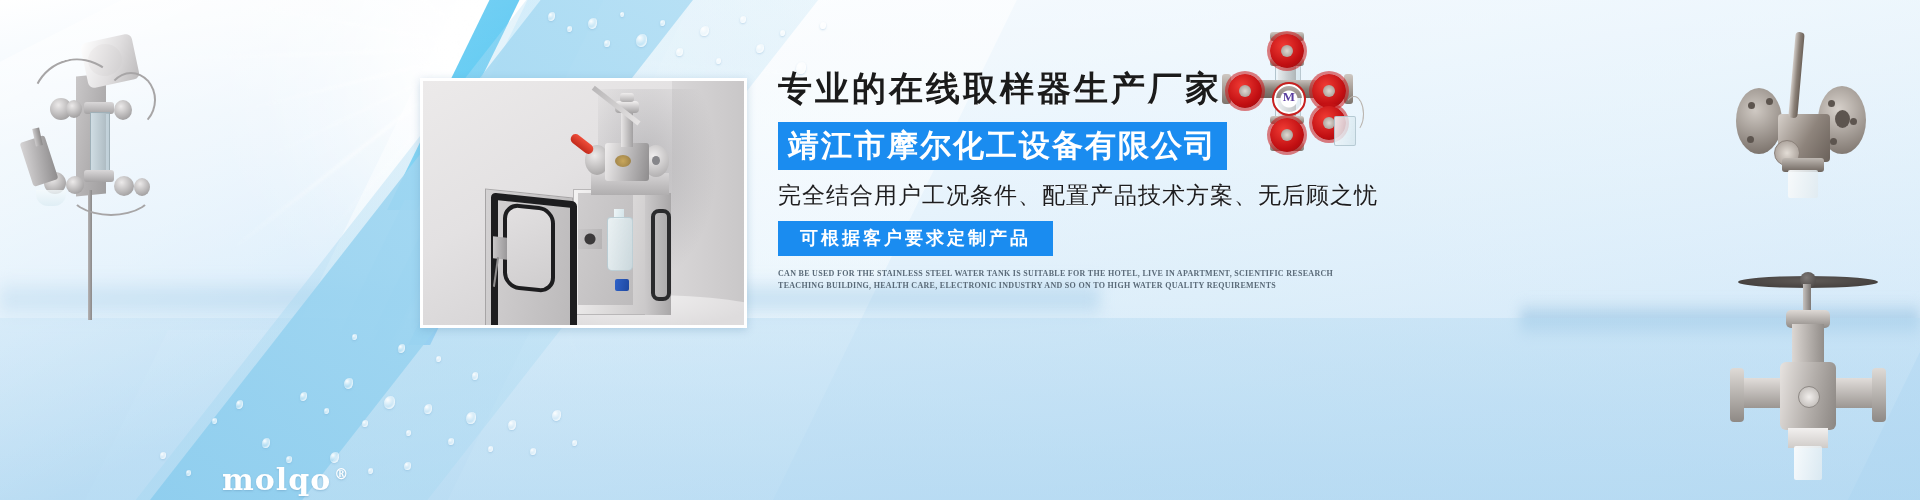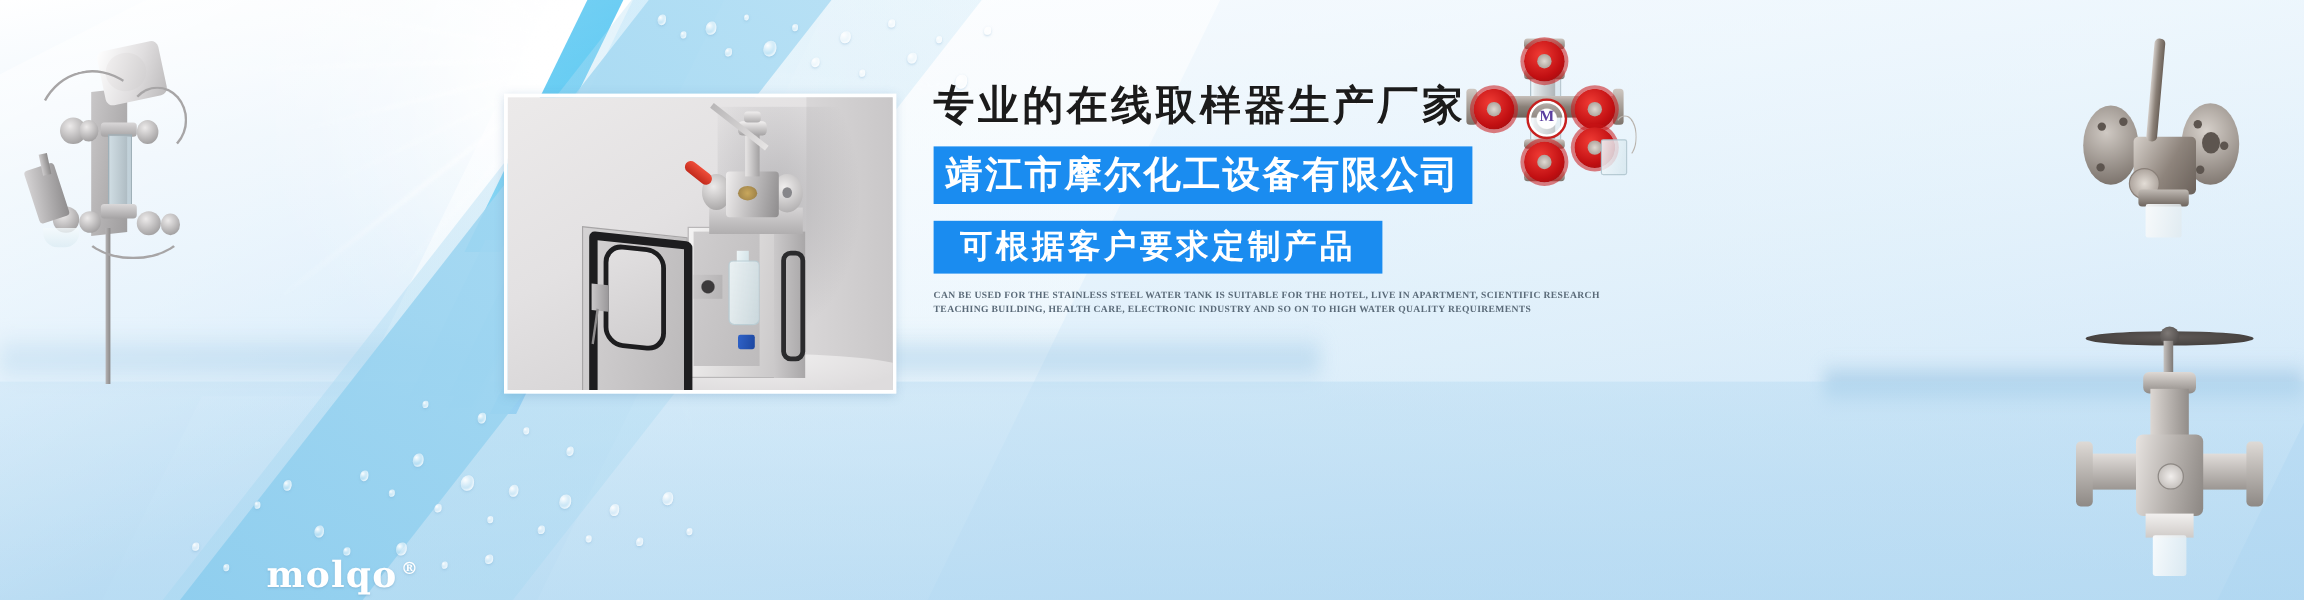--- a/index.html
+++ b/index.html
@@ -228,21 +228,21 @@
     font-size:31px;font-weight:bold;letter-spacing:2px;line-height:1;
     padding:8px 10px 9px 10px;margin:0 0 14px 0;white-space:nowrap;
   }
   #subline{
     font-size:23px;color:#1d1d1f;letter-spacing:1px;line-height:1;
     margin:0 0 14px 0;white-space:nowrap;font-weight:500;
     text-shadow:0 1px 0 rgba(255,255,255,.6);
   }
   #tagline{
     display:inline-block;background:#1a8cf0;color:#ffffff;
-    font-size:27px;font-weight:bold;letter-spacing:3px;line-height:1;
+    font-size:18px;font-weight:bold;letter-spacing:3px;line-height:1;
     padding:8px 22px 9px 22px;margin:0 0 12px 0;white-space:nowrap;
   }
   #en-desc{
     font-family:"Liberation Serif","DejaVu Serif",serif;
     font-size:8px;line-height:1.55;color:#5a6a78;letter-spacing:.3px;
     width:600px;margin:0;text-transform:uppercase;font-weight:bold;
   }
 
   
   #watermark{
@@ -464,20 +464,21 @@
     <div class="rd gv-flR"></div>
     <div class="rd gv-body"></div>
     <div class="rd gv-badge"></div>
     <div class="rd gv-collar"></div>
     <div class="rd gv-bottle"></div>
   </div>
 
   <div id="text-block">
     <div id="company-name">专业的在线取样器生产厂家</div>
     <div><span id="headline">靖江市摩尔化工设备有限公司</span></div>
+    <div id="subline">完全结合用户工况条件、配置产品技术方案、无后顾之忧</div>
     <div><span id="tagline">可根据客户要求定制产品</span></div>
     <p id="en-desc">CAN BE USED FOR THE STAINLESS STEEL WATER TANK IS SUITABLE FOR THE HOTEL, LIVE IN APARTMENT, SCIENTIFIC RESEARCH TEACHING BUILDING, HEALTH CARE, ELECTRONIC INDUSTRY AND SO ON TO HIGH WATER QUALITY REQUIREMENTS</p>
   </div>
 
   <div id="watermark">
     <span>molqo</span><sup>®</sup>
   </div>
 
 </div>
 

